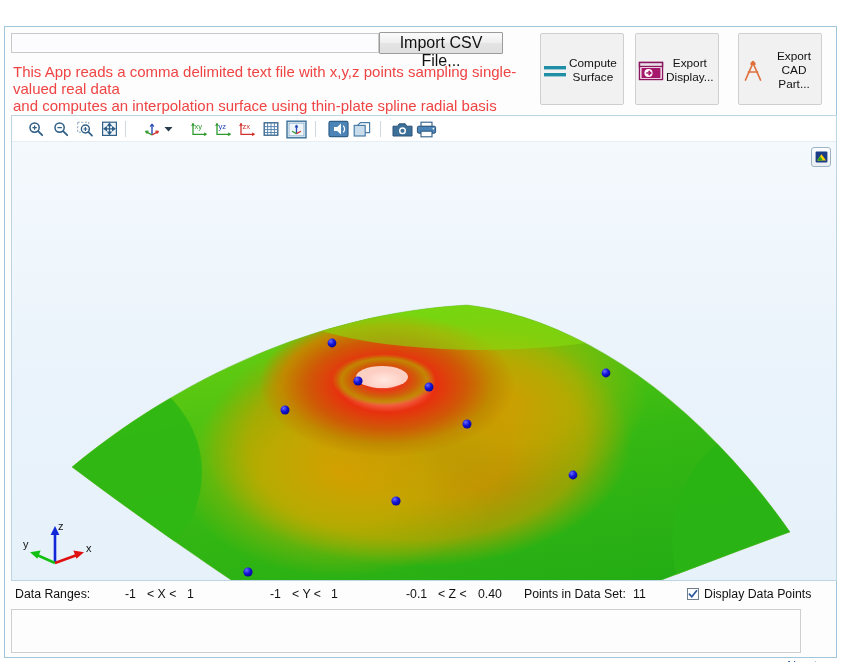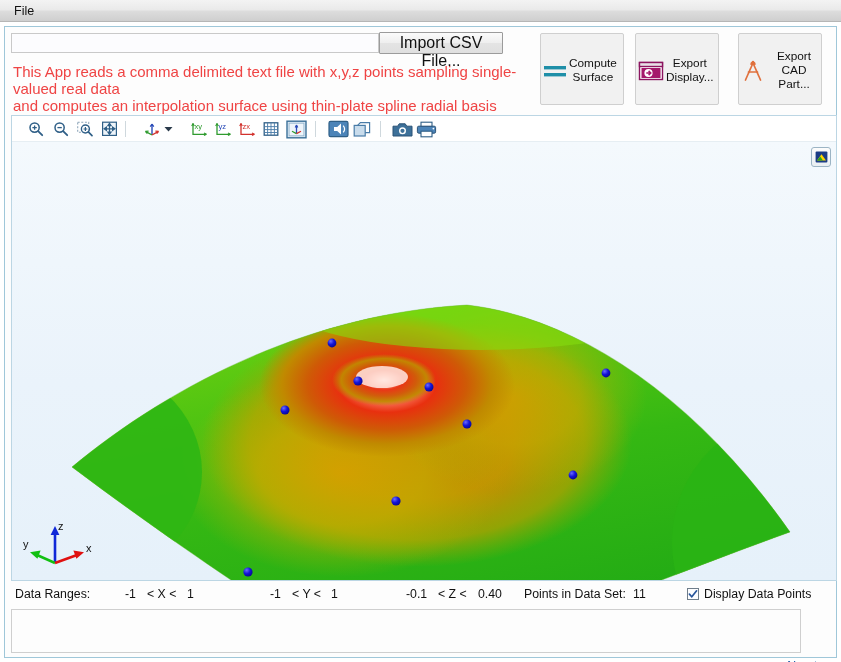--- a/index.html
+++ b/index.html
@@ -120,23 +120,20 @@
   .about{
     position:absolute;left:780px;top:632px;
     font-size:12.3px;color:#1558a8;text-decoration:underline;cursor:pointer;
   }
 </style>
 </head>
 <body>
 
 <div class="app">
 
-  <div class="menubar">
-    <div class="menu-item">File</div>
-  </div>
 
   <div class="frame">
 
     <div class="toppanel">
       <input class="path-field" type="text" value="" style="">
       <button class="import-btn">Import CSV File...</button>
 
       <div class="desc">
         <div>This App reads a comma delimited text file with x,y,z points sampling single-valued real data</div>
         <div>and computes an interpolation surface using thin-plate spline radial basis functions.</div>

